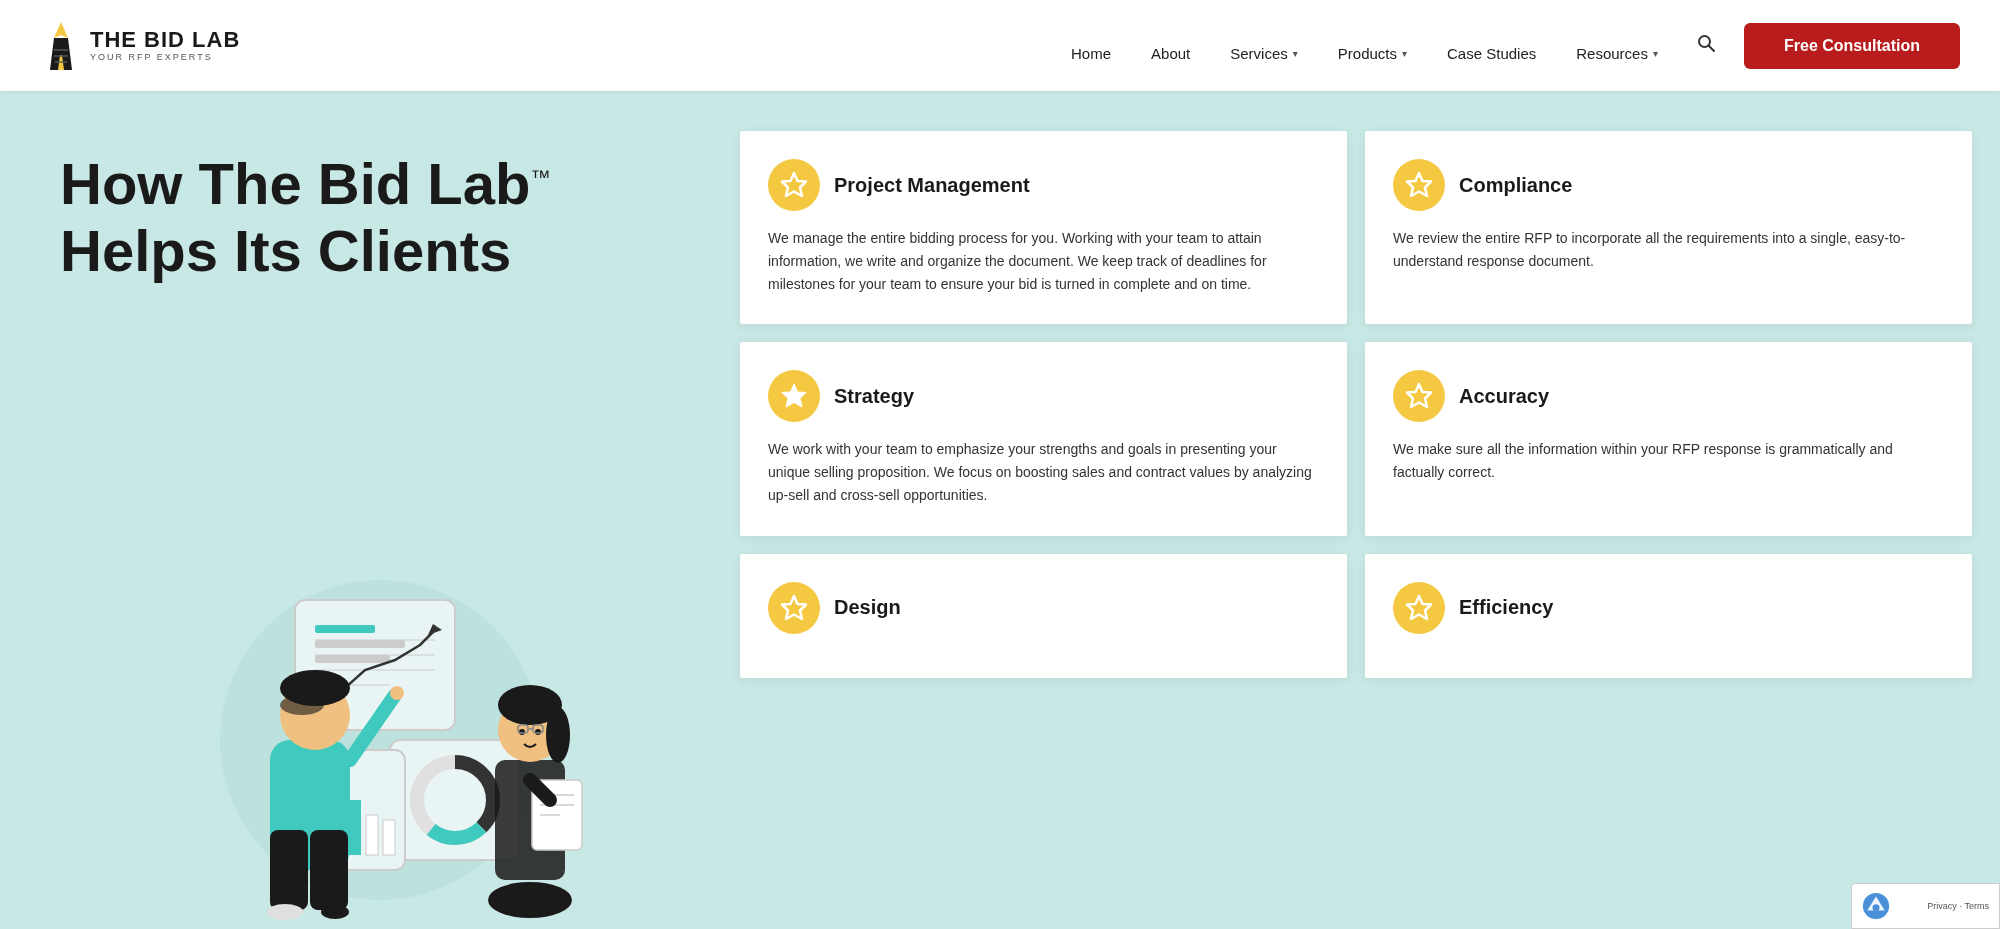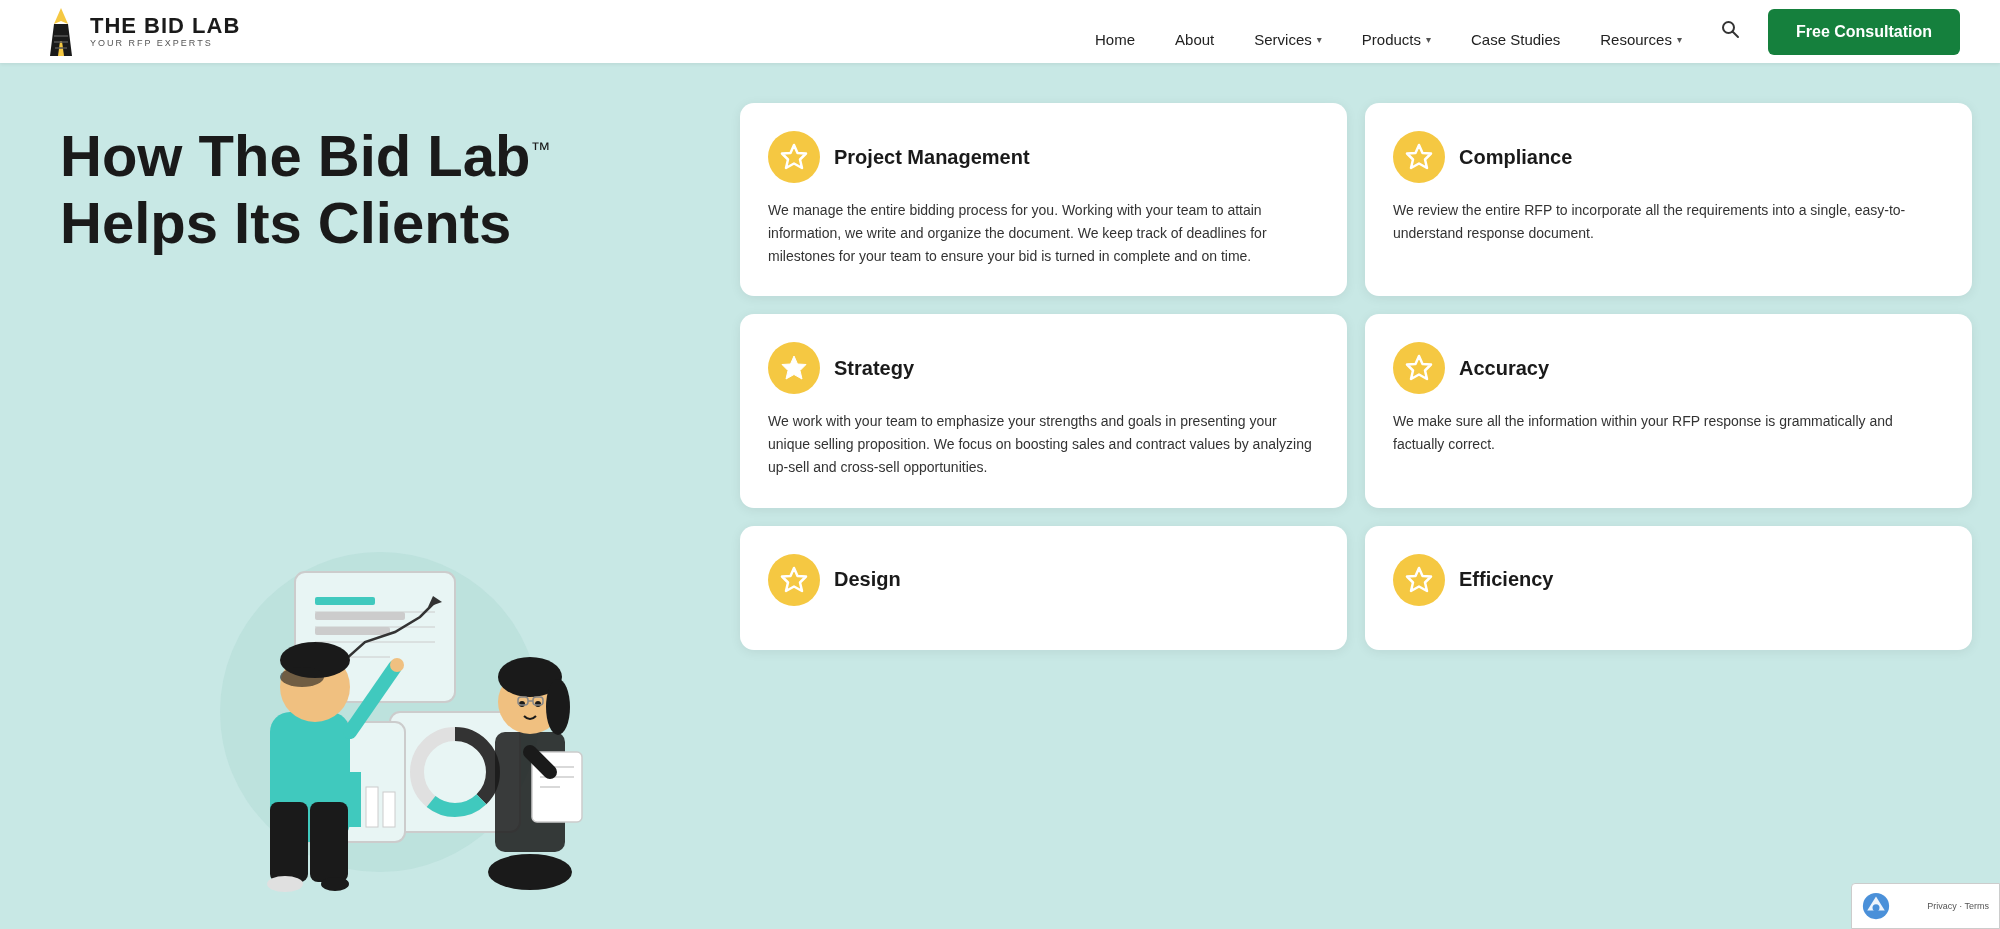--- a/index.html
+++ b/index.html
@@ -4,21 +4,21 @@
   <style>
     * { margin: 0; padding: 0; box-sizing: border-box; }
     body { font-family: 'Segoe UI', Arial, sans-serif; background: #c8e8e5; min-height: 929px; }
 
     
     .navbar {
       background: #fff;
       display: flex;
       align-items: center;
       padding: 0 40px;
-      height: 63px;
+      height: 91px;
       box-shadow: 0 1px 4px rgba(0,0,0,0.08);
       position: relative;
       z-index: 10;
     }
     .logo-area {
       display: flex;
       align-items: center;
       gap: 8px;
       margin-right: auto;
     }
@@ -70,25 +70,25 @@
     .search-icon-btn {
       background: none;
       border: none;
       cursor: pointer;
       padding: 8px 12px;
       font-size: 18px;
       color: #333;
       margin-left: 8px;
     }
     .cta-btn {
-      background: #15803d;
+      background: #b91c1c;
       color: #fff;
       border: none;
       border-radius: 6px;
-      padding: 14px 28px;
+      padding: 14px 40px;
       font-size: 16px;
       font-weight: 600;
       cursor: pointer;
       margin-left: 16px;
       white-space: nowrap;
       transition: background 0.2s;
     }
 
     
     .main-content {
@@ -130,21 +130,21 @@
     .right-side {
       flex: 1;
       display: grid;
       grid-template-columns: 1fr 1fr;
       grid-template-rows: auto auto auto;
       gap: 18px;
       align-content: start;
     }
     .card {
       background: #fff;
-      border-radius: 14px;
+      border-radius: 2px;
       padding: 28px 28px 28px 28px;
       box-shadow: 0 2px 12px rgba(0,0,0,0.07);
     }
     .card-header {
       display: flex;
       align-items: center;
       gap: 14px;
       margin-bottom: 16px;
     }
     .card-icon {

